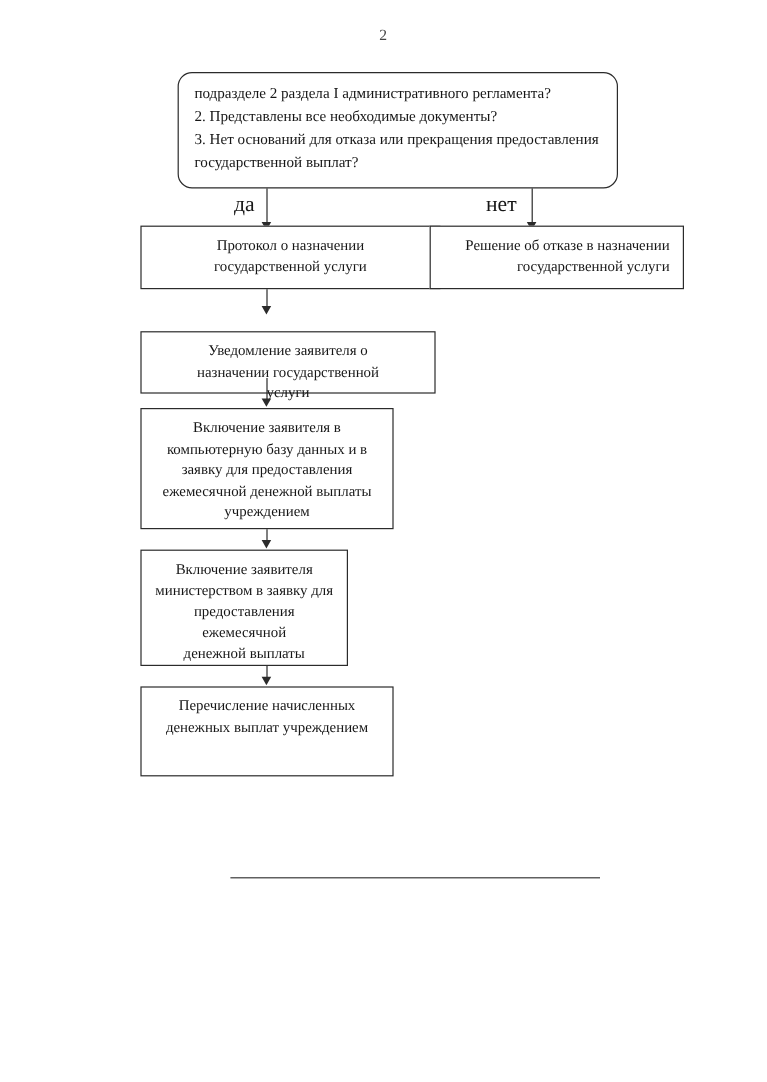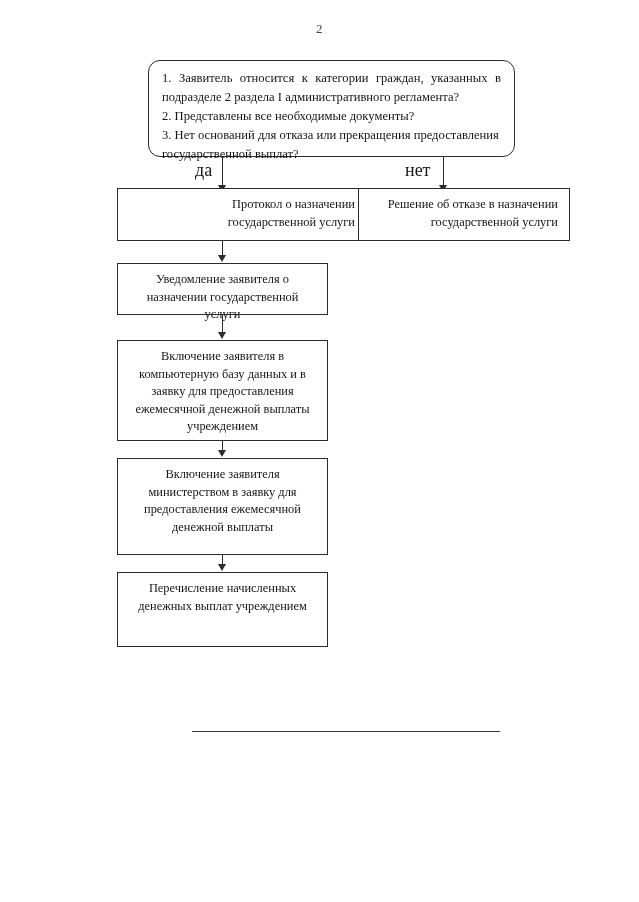--- a/index.html
+++ b/index.html
@@ -104,65 +104,65 @@
 </head>
 <body>
 
 <div class="page">
 
   <div class="page-number">2</div>
 
   <div class="flow">
 
     <div class="node decision" style="left:148px; top:60px; width:367px; height:97px;">
-      <span class="node-text"><span class="line-justify">1.  Заявитель  относится  к  категории  граждан,  указанных  в</span><span>подразделе 2 раздела I административного регламента?</span><br><span>2. Представлены все необходимые документы?</span><br><span>3. Нет оснований для отказа или прекращения предоставления</span><br><span>государственной выплат?</span></span>
+      <span class="node-text"><span>подразделе 2 раздела I административного регламента?</span><br><span>2. Представлены все необходимые документы?</span><br><span>3. Нет оснований для отказа или прекращения предоставления</span><br><span>государственной выплат?</span></span>
     </div>
 
     <div class="vline" style="left:222px; top:157px; height:29px;"></div>
     <div class="arrow-head" style="left:218px; top:185px;"></div>
     <div class="branch-label" style="left:195px; top:160px;">да</div>
 
     <div class="vline" style="left:443px; top:157px; height:29px;"></div>
     <div class="arrow-head" style="left:439px; top:185px;"></div>
     <div class="branch-label" style="left:405px; top:160px;">нет</div>
 
-    <div class="node" style="left:117px; top:188px; width:250px; height:53px;text-align:right;">
+    <div class="node" style="left:117px; top:188px; width:250px; height:53px;">
       <span class="node-text">Протокол о назначении
 государственной услуги</span>
     </div>
 
     <div class="node" style="left:358px; top:188px; width:212px; height:53px;text-align:right;">
       <span class="node-text">Решение об отказе в назначении
 государственной услуги</span>
     </div>
 
     <div class="vline" style="left:222px; top:241px; height:15px;"></div>
     <div class="arrow-head" style="left:218px; top:255px;"></div>
 
-    <div class="node" style="left:117px; top:263px; width:211px; height:52px;">
+    <div class="node" style="left:117px; top:276px; width:246px; height:52px;">
       <span class="node-text">Уведомление заявителя о
 назначении государственной
 услуги</span>
     </div>
 
     <div class="vline" style="left:222px; top:315px; height:18px;"></div>
     <div class="arrow-head" style="left:218px; top:332px;"></div>
 
     <div class="node" style="left:117px; top:340px; width:211px; height:101px;">
       <span class="node-text">Включение заявителя в
 компьютерную базу данных и в
 заявку для предоставления
 ежемесячной денежной выплаты
 учреждением</span>
     </div>
 
     <div class="vline" style="left:222px; top:441px; height:10px;"></div>
     <div class="arrow-head" style="left:218px; top:450px;"></div>
 
-    <div class="node" style="left:117px; top:458px; width:211px; height:97px;">
+    <div class="node" style="left:117px; top:458px; width:173px; height:97px;">
       <span class="node-text">Включение заявителя
 министерством в заявку для
 предоставления ежемесячной
 денежной выплаты</span>
     </div>
 
     <div class="vline" style="left:222px; top:555px; height:10px;"></div>
     <div class="arrow-head" style="left:218px; top:564px;"></div>
 
     <div class="node" style="left:117px; top:572px; width:211px; height:75px;">

